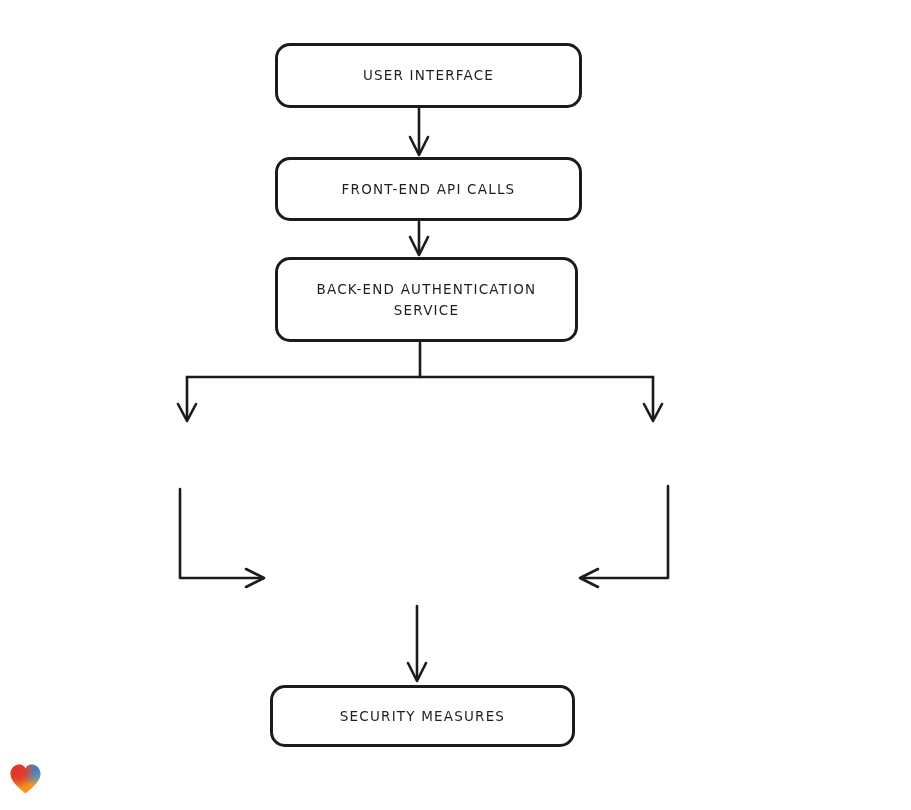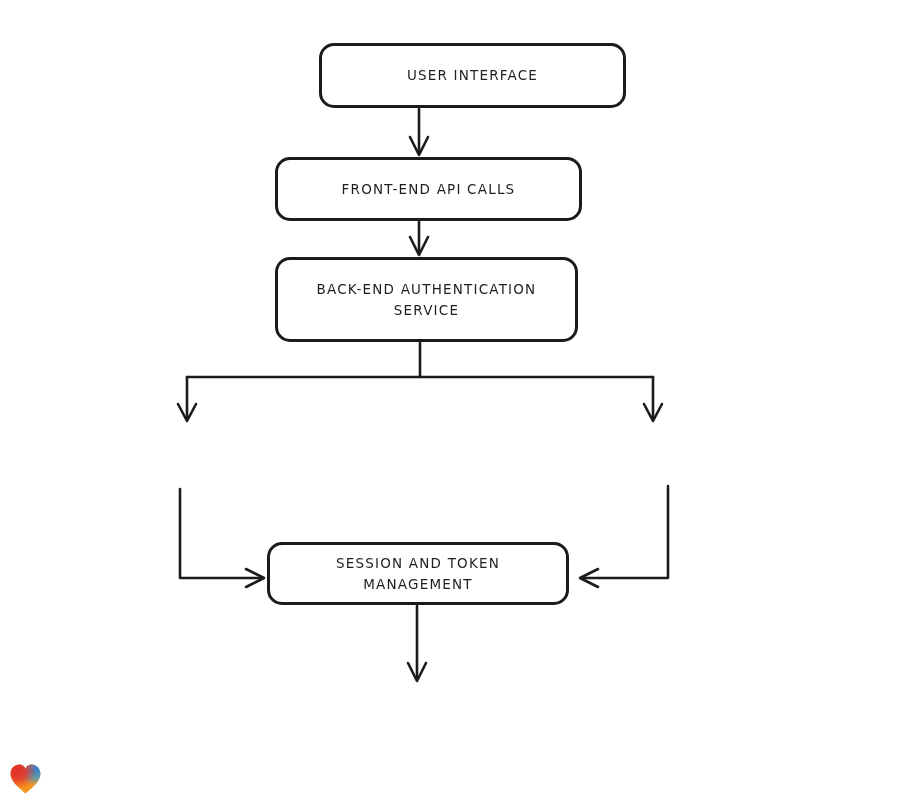--- a/index.html
+++ b/index.html
@@ -35,21 +35,21 @@
     text-align: center;
     box-sizing: border-box;
   }
   .node .lbl {
     color: #1f1f1f;
     font-size: 13.5px;
     letter-spacing: 1.2px;
     line-height: 1.5;
     text-transform: uppercase;
   }
-  .n1 { left: 275px; top: 43px;  width: 307px; height: 65px; margin-left: 44px; }
+  .n1 { left: 275px; top: 43px;  width: 307px; height: 65px; }
   .n2 { left: 275px; top: 157px; width: 307px; height: 64px; }
   .n3 { left: 275px; top: 257px; width: 303px; height: 85px; }
   .n4 { left: 64px;  top: 423px; width: 308px; height: 65px; }
   .n5 { left: 452px; top: 423px; width: 306px; height: 65px; }
   .n6 { left: 267px; top: 542px; width: 302px; height: 63px; }
   .n7 { left: 270px; top: 685px; width: 305px; height: 62px; }
   .n3 .lbl { max-width: 245px; }
   .n6 .lbl { max-width: 205px; }
   .logo {
     position: absolute;
@@ -102,24 +102,24 @@
   <div class="node n3">
     <span class="lbl">BACK-END AUTHENTICATION SERVICE</span>
   </div>
 
   <div class="node n2">
     <span class="lbl">FRONT-END API CALLS</span>
   </div>
 
 
 
-  <div class="node n6">
-    <span class="lbl">SESSION AND TOKEN MANAGEMENT</span>
+
+  <div class="node n7">
+    <span class="lbl">SECURITY MEASURES</span>
   </div>
-
 
   <div class="logo">
     <svg width="35" height="37" viewBox="0 0 34 32" xmlns="http://www.w3.org/2000/svg">
       <defs>
         <clipPath id="heartClip">
           <path d="M17 29.5 C 9.5 23.5, 2.5 17.5, 2.5 10.5 C 2.5 5, 6.8 1.5, 10.8 1.5 C 13.8 1.5, 16.2 3.2, 17 5.6 C 17.8 3.2, 20.2 1.5, 23.2 1.5 C 27.2 1.5, 31.5 5, 31.5 10.5 C 31.5 17.5, 24.5 23.5, 17 29.5 Z"></path>
         </clipPath>
         <radialGradient id="gBlue" cx="79%" cy="17%" r="52%">
           <stop offset="0%" stop-color="#2e7fe0"></stop>
           <stop offset="55%" stop-color="#2e9fd0" stop-opacity="0.75"></stop>

